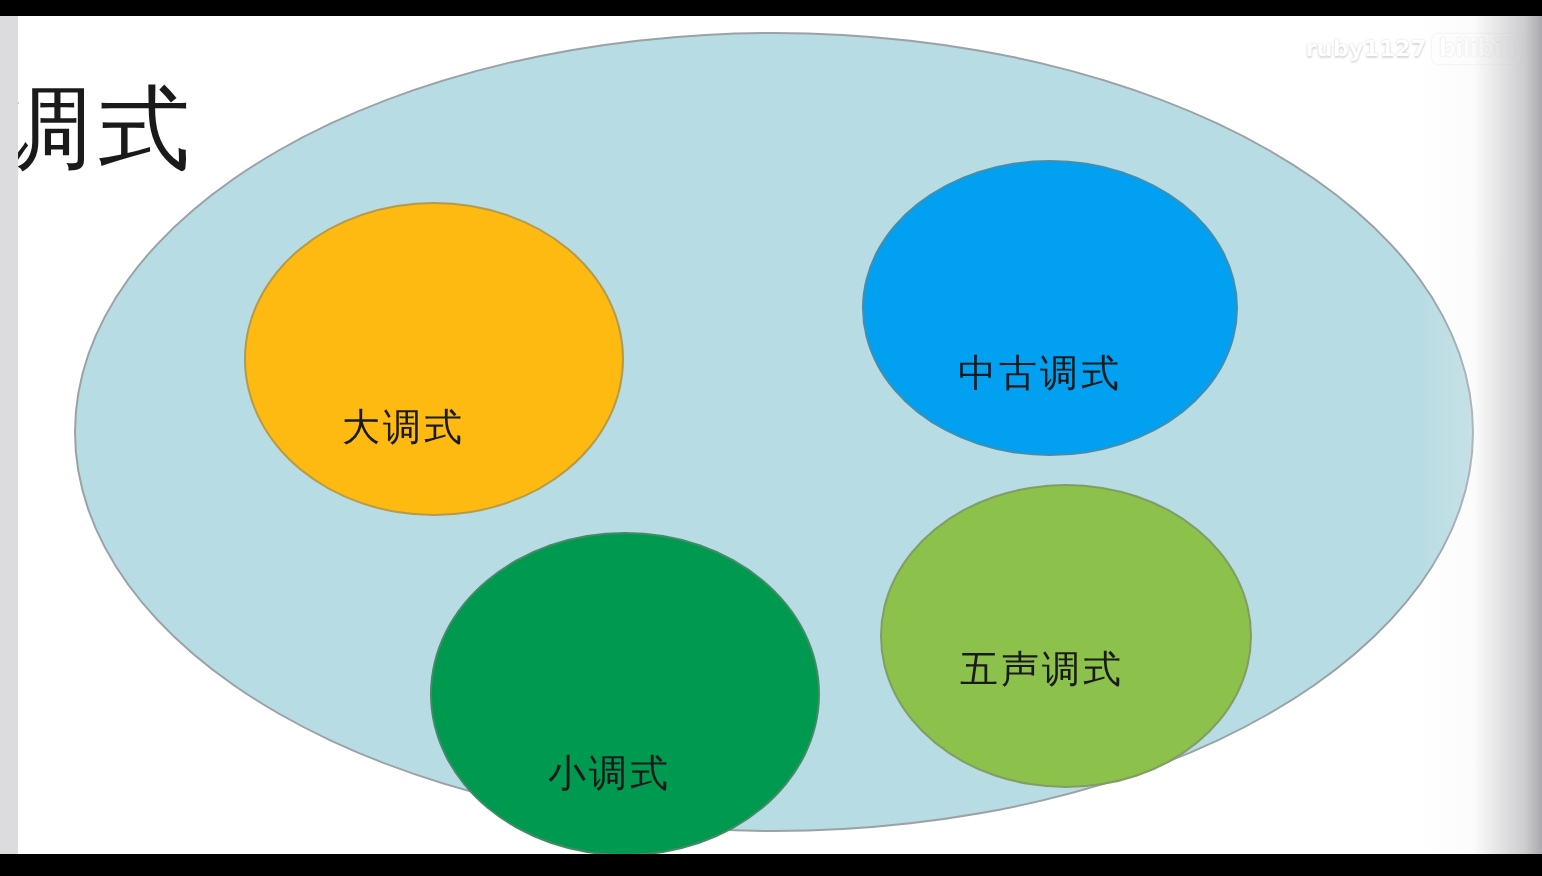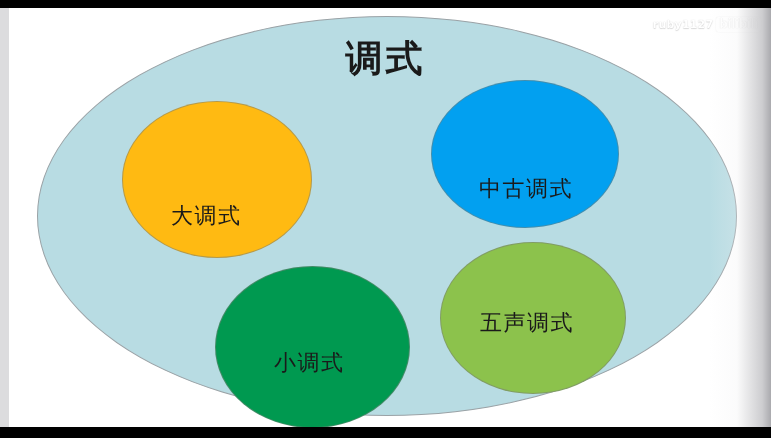--- a/index.html
+++ b/index.html
@@ -125,37 +125,36 @@
     font-family: "DejaVu Sans", "Liberation Sans", sans-serif;
     color: #1a1a1a;
     white-space: nowrap;
     user-select: none;
   }
 
   .title {
     position: absolute;
     left: 0; right: 0;
     top: 26px;
-    text-align: center;
-    font-size: 37px;
+    font-size: 46px;
     letter-spacing: 3px;
-    font-weight: 700;
+    font-weight: 400;
     z-index: 5;
   }
 
   .label {
     position: absolute;
-    font-size: 22px;
+    font-size: 19px;
     letter-spacing: 1.5px;
     z-index: 6;
   }
   .label-major      { left: 171px; top: 193px; text-align: center; }
   .label-medieval   { left: 479px; top: 166px; }
-  .label-minor      { left: 274px; top: 340px; }
-  .label-pentatonic { left: 480px; top: 300px; }
+  .label-minor      { left: 274px; top: 366px; }
+  .label-pentatonic { left: 480px; top: 314px; }
 
   
   .watermark {
     position: absolute;
     right: 10px;
     top: 9px;
     display: flex;
     align-items: center;
     gap: 3px;
     z-index: 20;

